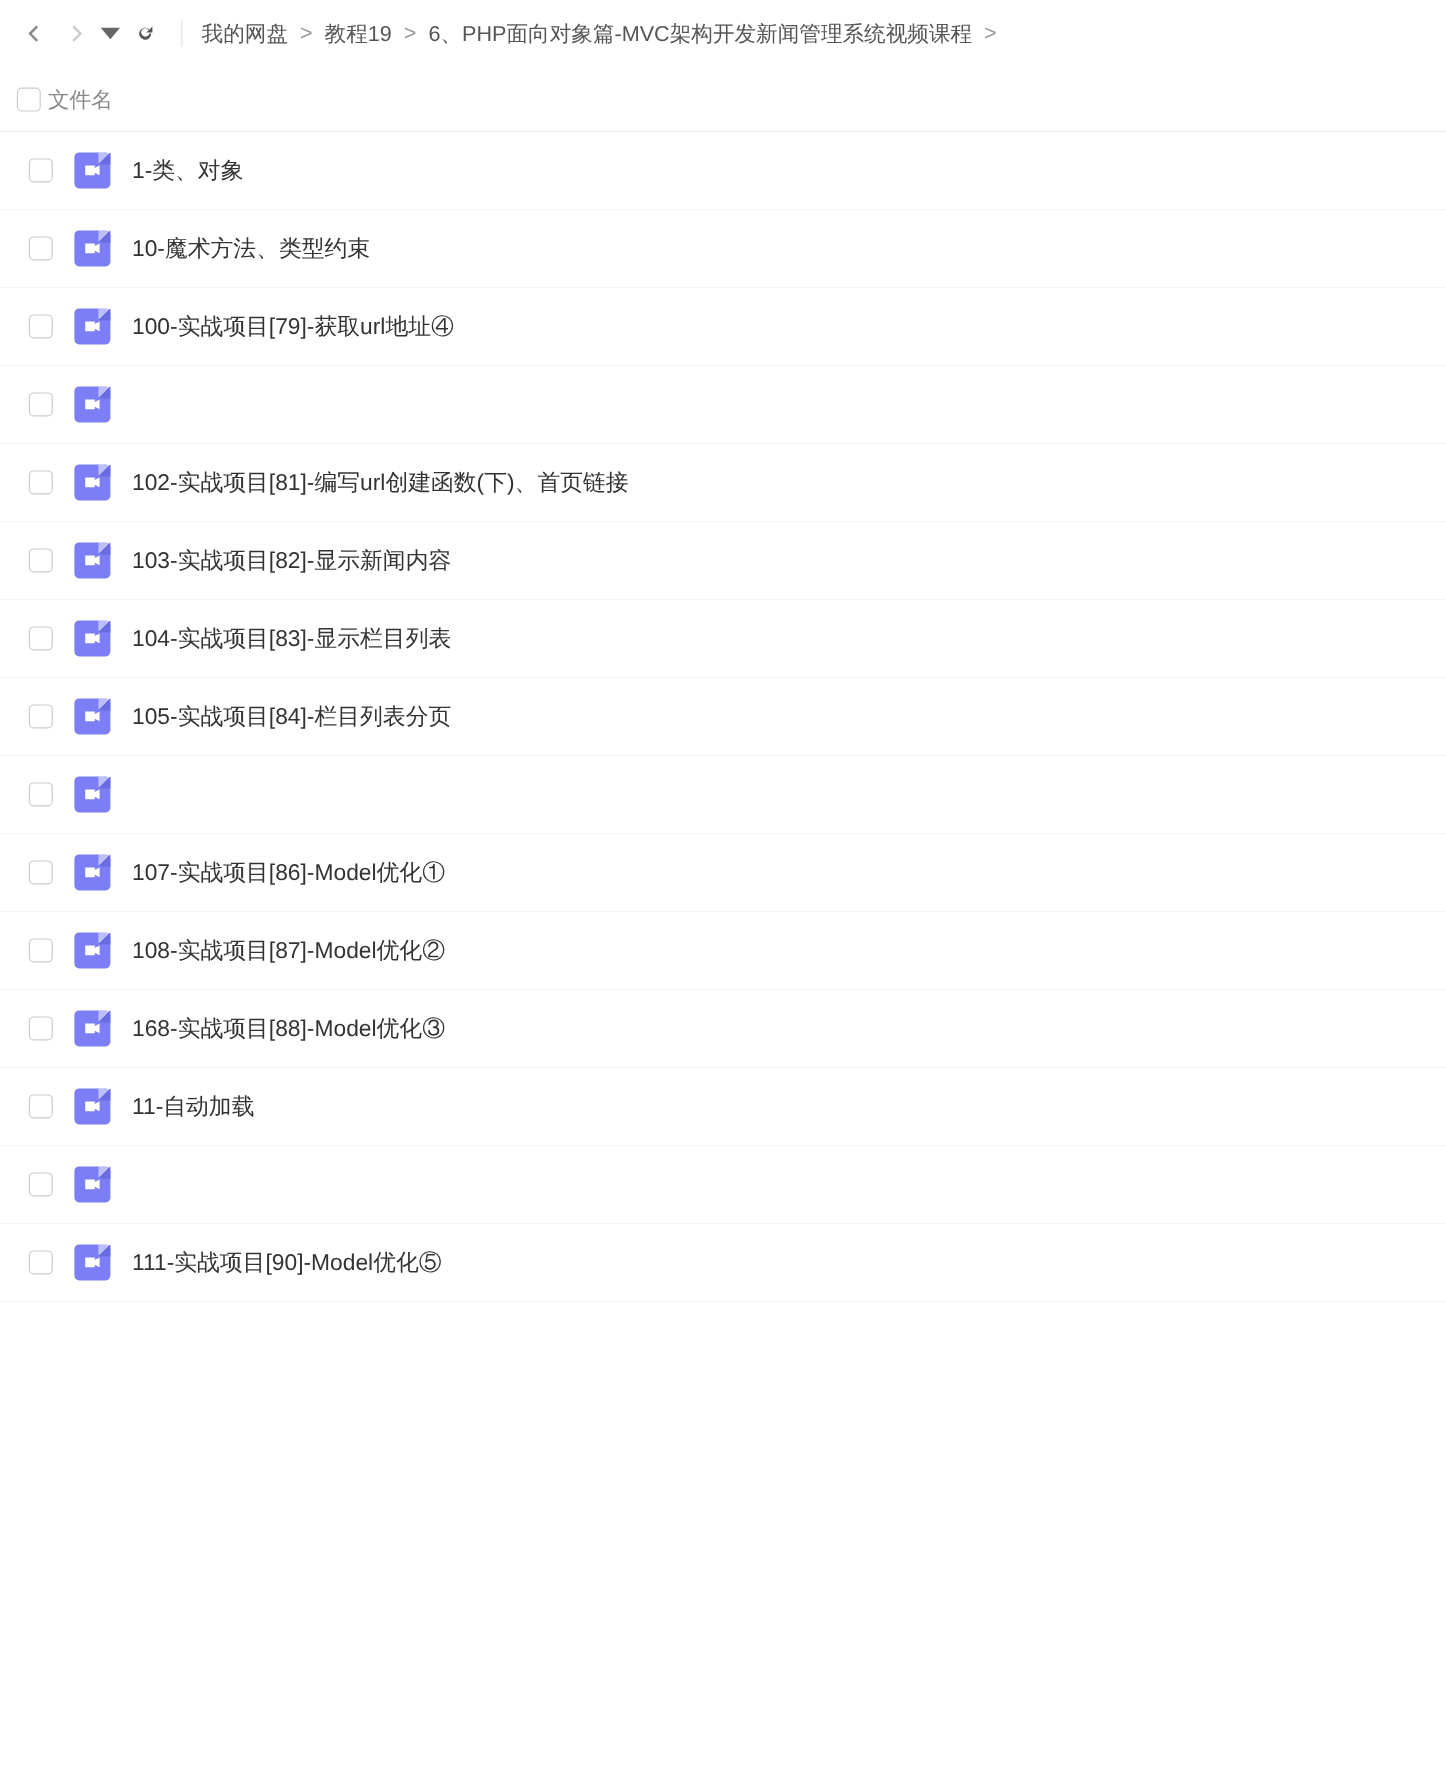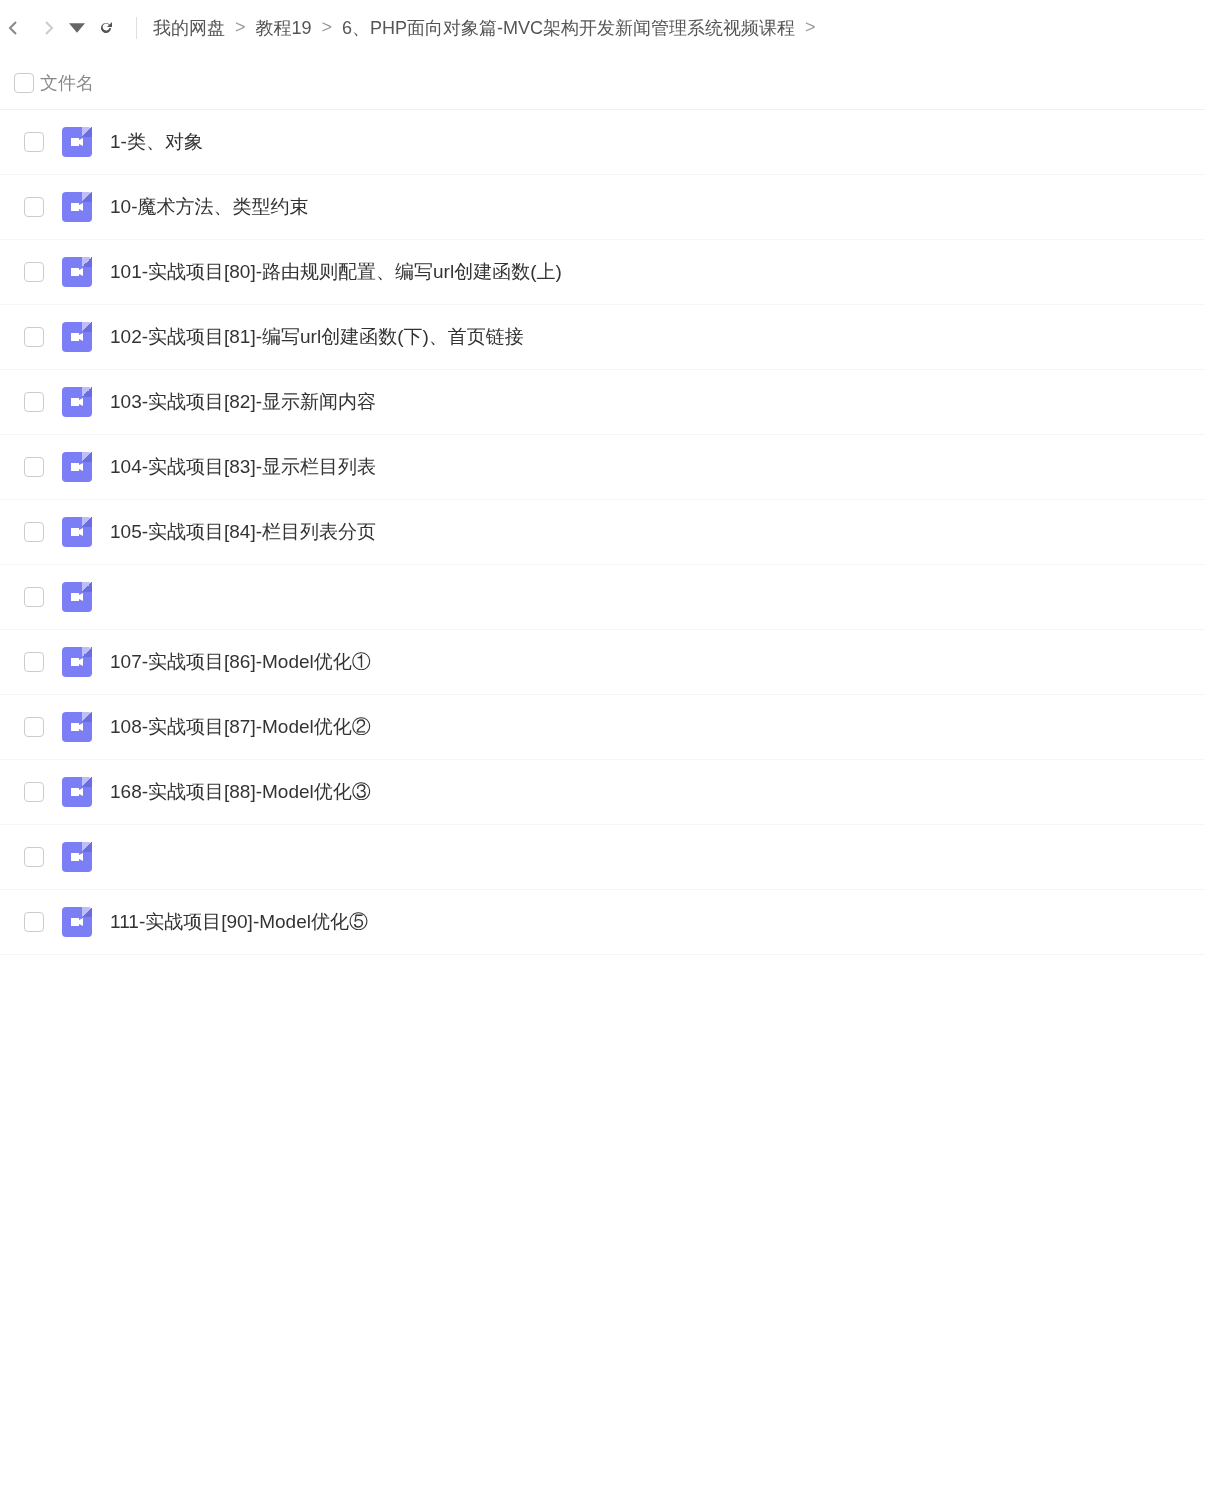--- a/index.html
+++ b/index.html
@@ -7,21 +7,21 @@
     font-family: "Microsoft YaHei", "PingFang SC", Arial, sans-serif;
     background: #fff;
     color: #333;
     font-size: 18px;
     width: 1205px;
   }
   .toolbar {
     display: flex;
     align-items: center;
     height: 56px;
-    padding: 0 0;
+    padding: 0 15px;
     gap: 6px;
     border-bottom: 1px solid transparent;
   }
   .nav-btn {
     width: 28px;
     height: 28px;
     display: flex;
     align-items: center;
     justify-content: center;
     color: #666;
@@ -159,29 +159,37 @@
   <div class="file-row">
     <div class="checkbox"></div>
     <div class="file-icon">
       <svg viewBox="0 0 14 14">
           <path d="M1 3h8v8H1z M9 5l4-2v8l-4-2z"></path>
         </svg>
     </div>
     <span class="file-name">10-魔术方法、类型约束</span>
   </div>
 
-
-  <div class="file-row">
-    <div class="checkbox"></div>
-    <div class="file-icon">
-      <svg viewBox="0 0 14 14">
-          <path d="M1 3h8v8H1z M9 5l4-2v8l-4-2z"></path>
-        </svg>
-    </div>
-    <span class="file-name">101-实战项目[80]-路由规则配置、编写url创建函数(上)</span>
+  <div class="file-row">
+    <div class="checkbox"></div>
+    <div class="file-icon">
+      <svg viewBox="0 0 14 14">
+          <path d="M1 3h8v8H1z M9 5l4-2v8l-4-2z"></path>
+        </svg>
+    </div>
+    <span class="file-name">100-实战项目[79]-获取url地址④</span>
+  </div>
+
+  <div class="file-row">
+    <div class="checkbox"></div>
+    <div class="file-icon">
+      <svg viewBox="0 0 14 14">
+          <path d="M1 3h8v8H1z M9 5l4-2v8l-4-2z"></path>
+        </svg>
+    </div>
   </div>
 
   <div class="file-row">
     <div class="checkbox"></div>
     <div class="file-icon">
       <svg viewBox="0 0 14 14">
           <path d="M1 3h8v8H1z M9 5l4-2v8l-4-2z"></path>
         </svg>
     </div>
     <span class="file-name">102-实战项目[81]-编写url创建函数(下)、首页链接</span>
@@ -249,20 +257,29 @@
   <div class="file-row">
     <div class="checkbox"></div>
     <div class="file-icon">
       <svg viewBox="0 0 14 14">
           <path d="M1 3h8v8H1z M9 5l4-2v8l-4-2z"></path>
         </svg>
     </div>
     <span class="file-name">168-实战项目[88]-Model优化③</span>
   </div>
 
+  <div class="file-row">
+    <div class="checkbox"></div>
+    <div class="file-icon">
+      <svg viewBox="0 0 14 14">
+          <path d="M1 3h8v8H1z M9 5l4-2v8l-4-2z"></path>
+        </svg>
+    </div>
+    <span class="file-name">11-自动加载</span>
+  </div>
 
   <div class="file-row">
     <div class="checkbox"></div>
     <div class="file-icon">
       <svg viewBox="0 0 14 14">
           <path d="M1 3h8v8H1z M9 5l4-2v8l-4-2z"></path>
         </svg>
     </div>
   </div>
 

